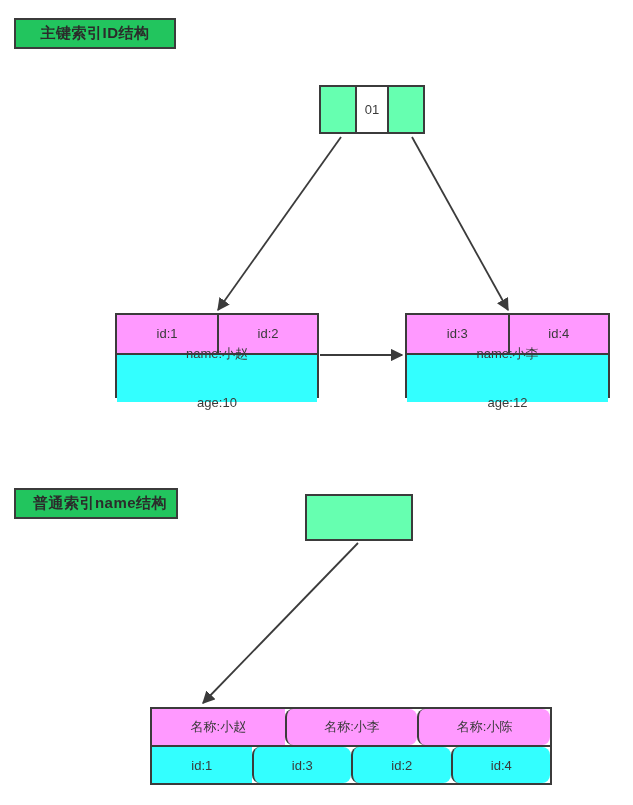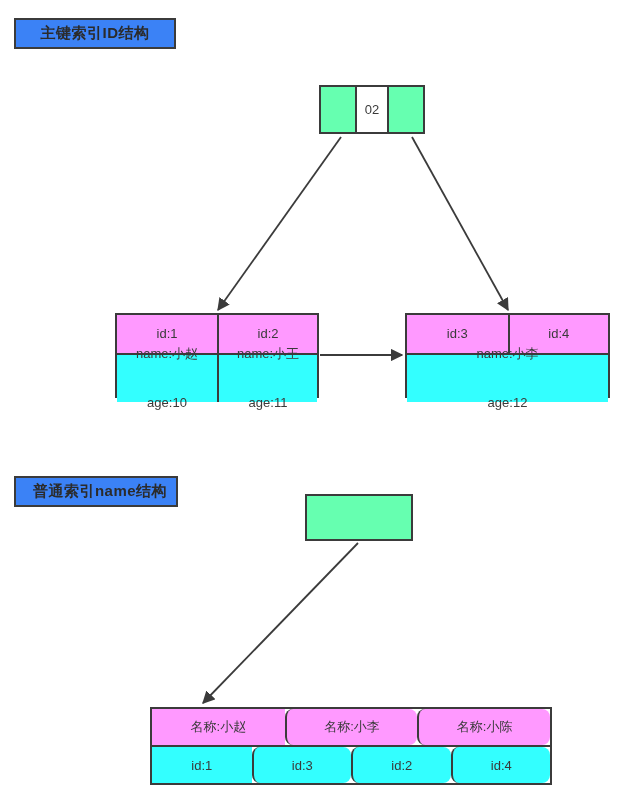--- a/index.html
+++ b/index.html
@@ -27,33 +27,33 @@
     top: 0;
     width: 633px;
     height: 805px;
     pointer-events: none;
   }
 
   
   .section-title {
     position: absolute;
     border: 2px solid #3b3b3b;
-    background: #3b82f6;
+    background: #22c55e;
     box-sizing: border-box;
     display: flex;
     align-items: center;
     justify-content: center;
     font-size: 15px;
     font-weight: 600;
     color: #2b2b2b;
     letter-spacing: 0.5px;
     white-space: nowrap;
   }
   #title-primary  { left: 14px;  top: 18px;  width: 162px; height: 31px; }
-  #title-secondary{ left: 14px;  top: 476px; width: 164px; height: 31px; padding-left: 8px; }
+  #title-secondary{ left: 14px;  top: 488px; width: 164px; height: 31px; padding-left: 8px; }
 
   
   .root-node {
     position: absolute;
     left: 319px;
     top: 85px;
     width: 106px;
     height: 49px;
     box-sizing: border-box;
     border: 2px solid #3b3b3b;
@@ -162,38 +162,34 @@
 
     <line x1="320" y1="355" x2="402" y2="355" stroke="#3b3b3b" stroke-width="1.8" marker-end="url(#arrow)"></line>
 
     <line x1="358" y1="543" x2="203" y2="703" stroke="#3b3b3b" stroke-width="1.8" marker-end="url(#arrow)"></line>
   </svg>
 
   <div class="section-title" id="title-primary">主键索引ID结构</div>
 
   <div class="root-node" id="root-node">
     <div class="cell green"></div>
-    <div class="cell value">02</div>
+    <div class="cell value">01</div>
     <div class="cell green"></div>
   </div>
 
   <div class="leaf-node" id="leaf-left">
     <div class="row keys">
       <div class="cell">id:1</div>
       <div class="cell">id:2</div>
     </div>
     <div class="row data">
       <div class="cell">
         <span>name:小赵</span>
         <span>age:10</span>
       </div>
-      <div class="cell">
-        <span>name:小王</span>
-        <span>age:11</span>
-      </div>
     </div>
   </div>
 
   <div class="leaf-node" id="leaf-right">
     <div class="row keys">
       <div class="cell">id:3</div>
       <div class="cell">id:4</div>
     </div>
     <div class="row data">
       <div class="cell">

